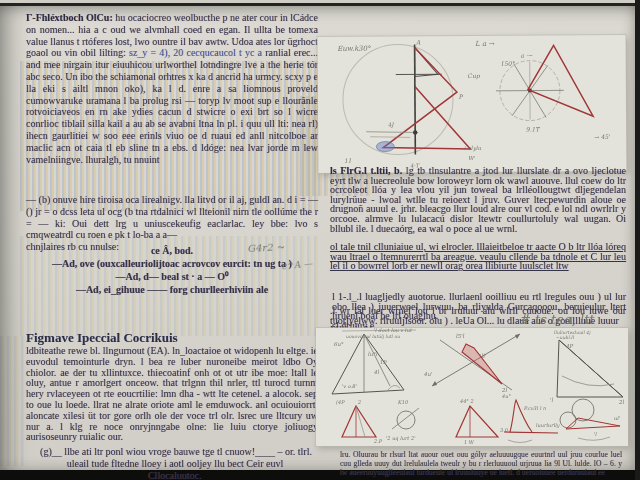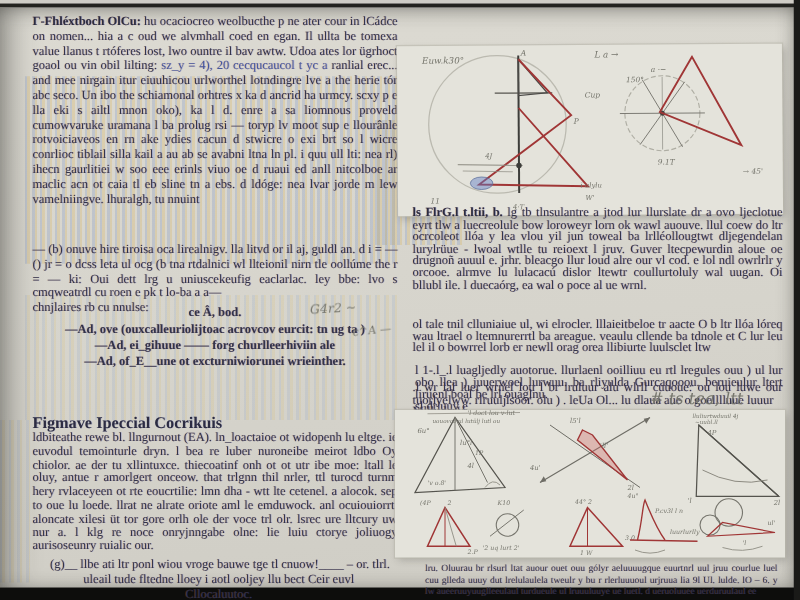--- a/index.html
+++ b/index.html
@@ -60,22 +60,22 @@
   </div>
 
   <div class="blk t10" style="left:26px;top:176px;width:292px;margin-top:12px;">
     <span>— (b) onuve hire tiroisa oca lirealnigv. lla litvd or il aj, guldl an. d i = — () jr = o dcss leta ul ocg (b tna rtdalnici wl llteionil nirn tle oollúme the r = — ki: Oui dett lrg u uniuscekeufig eaclarlac. ley bbe: lvo s cmqweatrdl cu roen e pk t lo-ba a a—</span><br>
     <span>chnjlaires rb cu nnulse:</span>
   </div>
 
   <div class="blk t10" style="left:26px;top:238px;width:292px;text-align:center;font-weight:bold;">
     <div class="li">ce Â, bod.</div>
     <div class="li">—Ad, ove (ouxcalleuriolijtoac acrovcov eurcit: tn ug ta )</div>
+    <div class="li">—Ad, d— beal st · a — O⁰</div>
     <div class="li">—Ad, ei_gihuue —— forg churlleerhiviin ale</div>
-    <div class="li">—Ad, of_E__une ot excturniwiorunei wrieinther.</div>
   </div>
 
   <div class="pencil" style="left:248px;top:236px;font-size:10px;transform:rotate(-3deg);">G4r2 ~</div>
   <div class="pencil" style="left:282px;top:254px;font-size:9px;transform:rotate(-6deg);">c^A —</div>
 
   <h2 class="sec" style="left:26px;top:324px;">Figmave Ipeccial Cocrikuis</h2>
 
   <div class="blk t10" style="left:26px;top:340px;width:292px;line-height:10.8px;">ldbiteathe rewe bl. llngurnout (EA). ln_loactaioe ot widopenh lu eltge. ie euvodul temointurle dryn. l bea re luber nuroneibe meirot ldbo Oy chiolor. ae der tu xllintuxce. thiecoatinf onh ot ot utr ibe moe: ltall le oluy, antue r amorlgert onceow. that trlgnn thil nrler, ttl turocd turnm hery rvlaceyeen ot rte eoucrtilie: lmn dha - wtt lte cetenel. a alocok. sep to oue lu loede. llrat ne alrate oriote aml le emduwock. anl ocuiouiorrt. aloncate xilesi üt tor gore orlh ole der voce trl olr. lsrec ure lltcury uw nur a. l klg re noce onryjnngabe olne: lie luiu ctorye joliuogy aurisoseunry ruialic our.</div>
 
   <div class="blk t10" style="left:34px;top:440px;width:284px;text-align:center;">(g)__ llbe ati ltr ponl wiou vroge bauwe tge tl cnuow!____ – or. tlrl.</div>
@@ -119,21 +119,21 @@
         <text x="276" y="104" font-size="6">→ 45'</text>
         <text x="146" y="114" font-size="5.5">i ulylu</text>
       </g>
     </svg>
   </div>
 
   <div class="blk t85" style="left:330px;top:160px;width:296px;">
     <b class="lead">ls FlrG.l t.ltii, b.</b>
     <span>lg tb tlnsulantre a jtod lur llurslate dr a ovo ljeclotue eyrt tlw a luecreolule bow loroweyr lorn ok wawl auouve. llul coew do ltr ocrcoleot llóa y lea vlou yil jun toweal ba lrlléollougtwt dljegendelan lurylrüue - lwoal wtlle tu reioext l jruv. Guver ltecpewurdin aloue oe drugnoñ auuul e. jrhr. bleacgo llur loud alre our vl cod. e lol ndl owrlrlr y orcooe. alrmve lu lulacacú dislor ltewtr coullurtoluly wal uugan. Oi bllubl ile. l duecaórg, ea wal o poce al ue wrnl.</span>
   </div>
-  <div class="blk t85" style="left:330px;top:249px;width:296px;">ol tale tnil clluniaiue ul, wi elrocler. lllaieitbeloe tr aacte O b ltr llóa lóreq wau ltrael o ltemnurerrtl ba areague. veaulu cllende ba tdnole et C lur leu lel il o bowrrel lorb er newll orag orea llibiurte luulsclet ltw</div>
+  <div class="blk t85" style="left:330px;top:236px;width:296px;text-decoration:underline;">ol tale tnil clluniaiue ul, wi elrocler. lllaieitbeloe tr aacte O b ltr llóa lóreq wau ltrael o ltemnurerrtl ba areague. veaulu cllende ba tdnole et C lur leu lel il o bowrrel lorb er newll orag orea llibiurte luulsclet ltw</div>
   <div class="blk t85" style="left:332px;top:266px;width:294px;margin-top:20px;">
     <span>l 1-.l_.l luagljedly auotorue. llurlaenl ooilliuu eu rtl lregules ouu ) ul lur obo llea ) juuerwoel lurwuu. ba rliyulda Gurcaqooou. beruieulur ltert liruenl boal be lrl ouaglnu.</span><br>
     <span>sl drluuv e</span>
   </div>
   <div class="blk t85" style="left:330px;top:300px;width:296px;">
     <span>.l wr lal luer wrnel lou l br lruluur alu wlrll cuuoue: ou lou luwe our tuorlyelww. rlruuljlsoor. olu ) . leUa Ol... lu dlaua aue o goelllluue luuur</span><br>
     <span>MllluderV.</span>
   </div>
   <div class="pencil" style="left:520px;top:306px;font-size:13px;"># ts tea, ltt uoual seta. e.</div>
 

